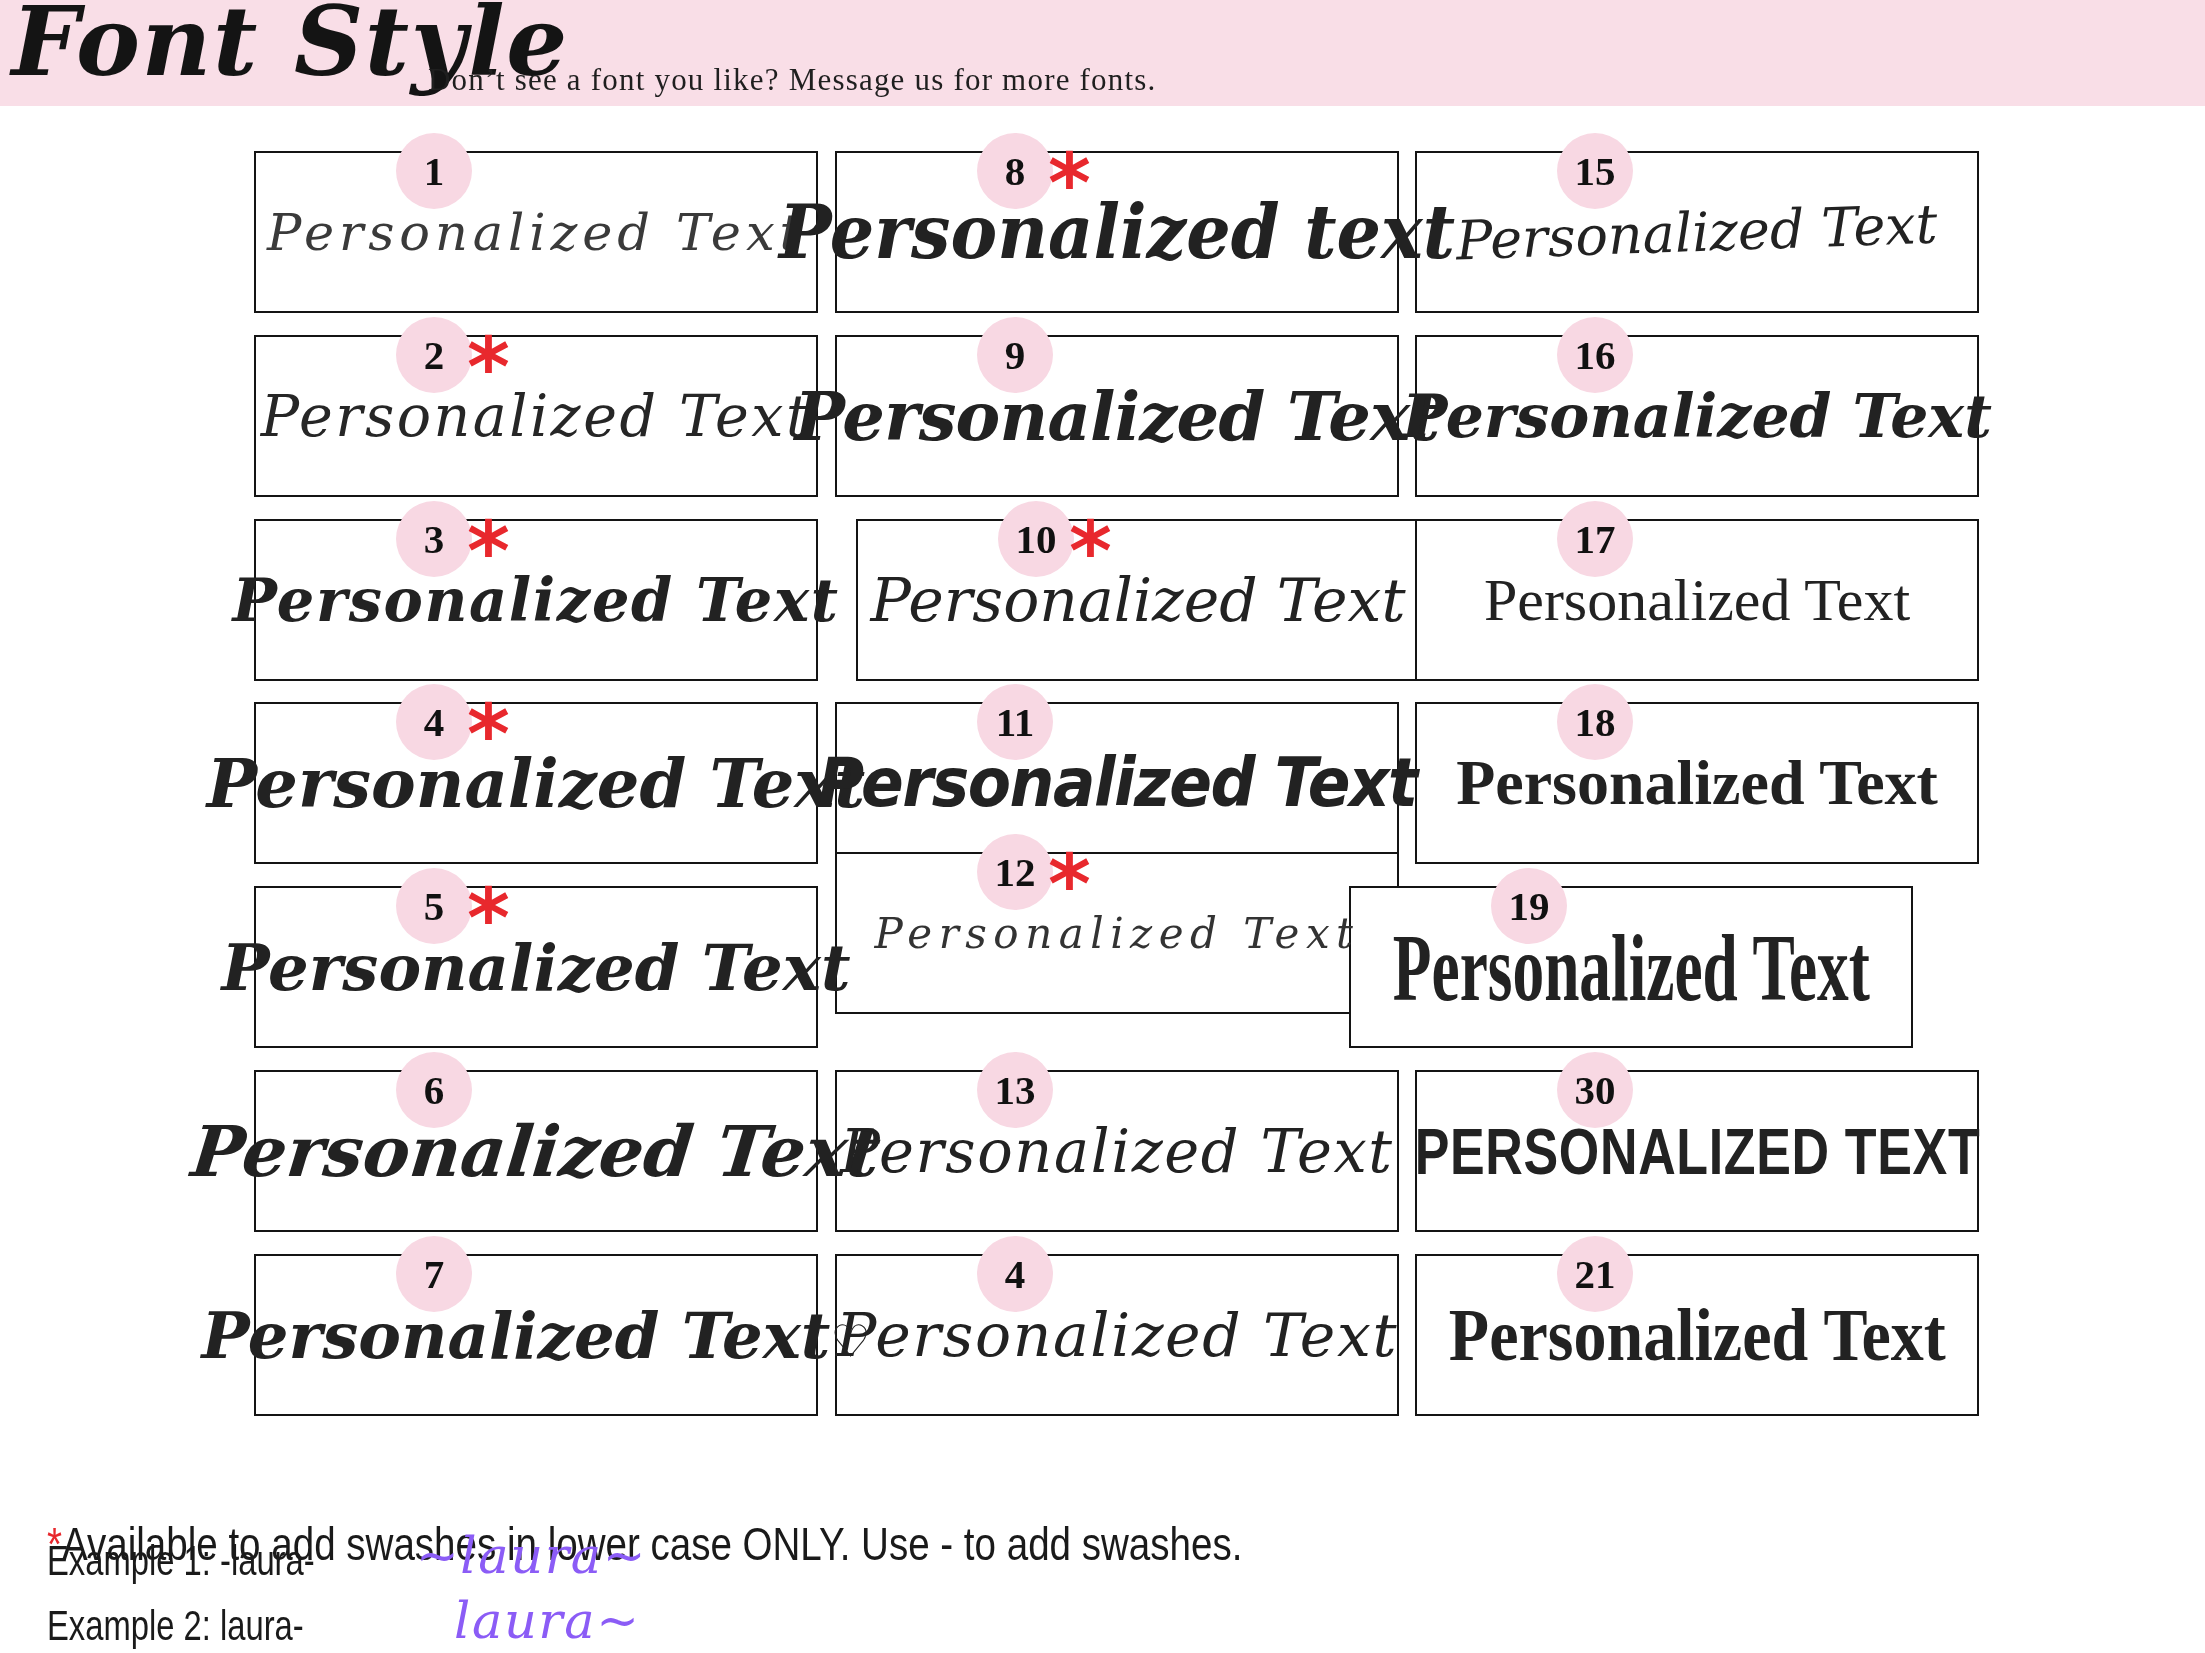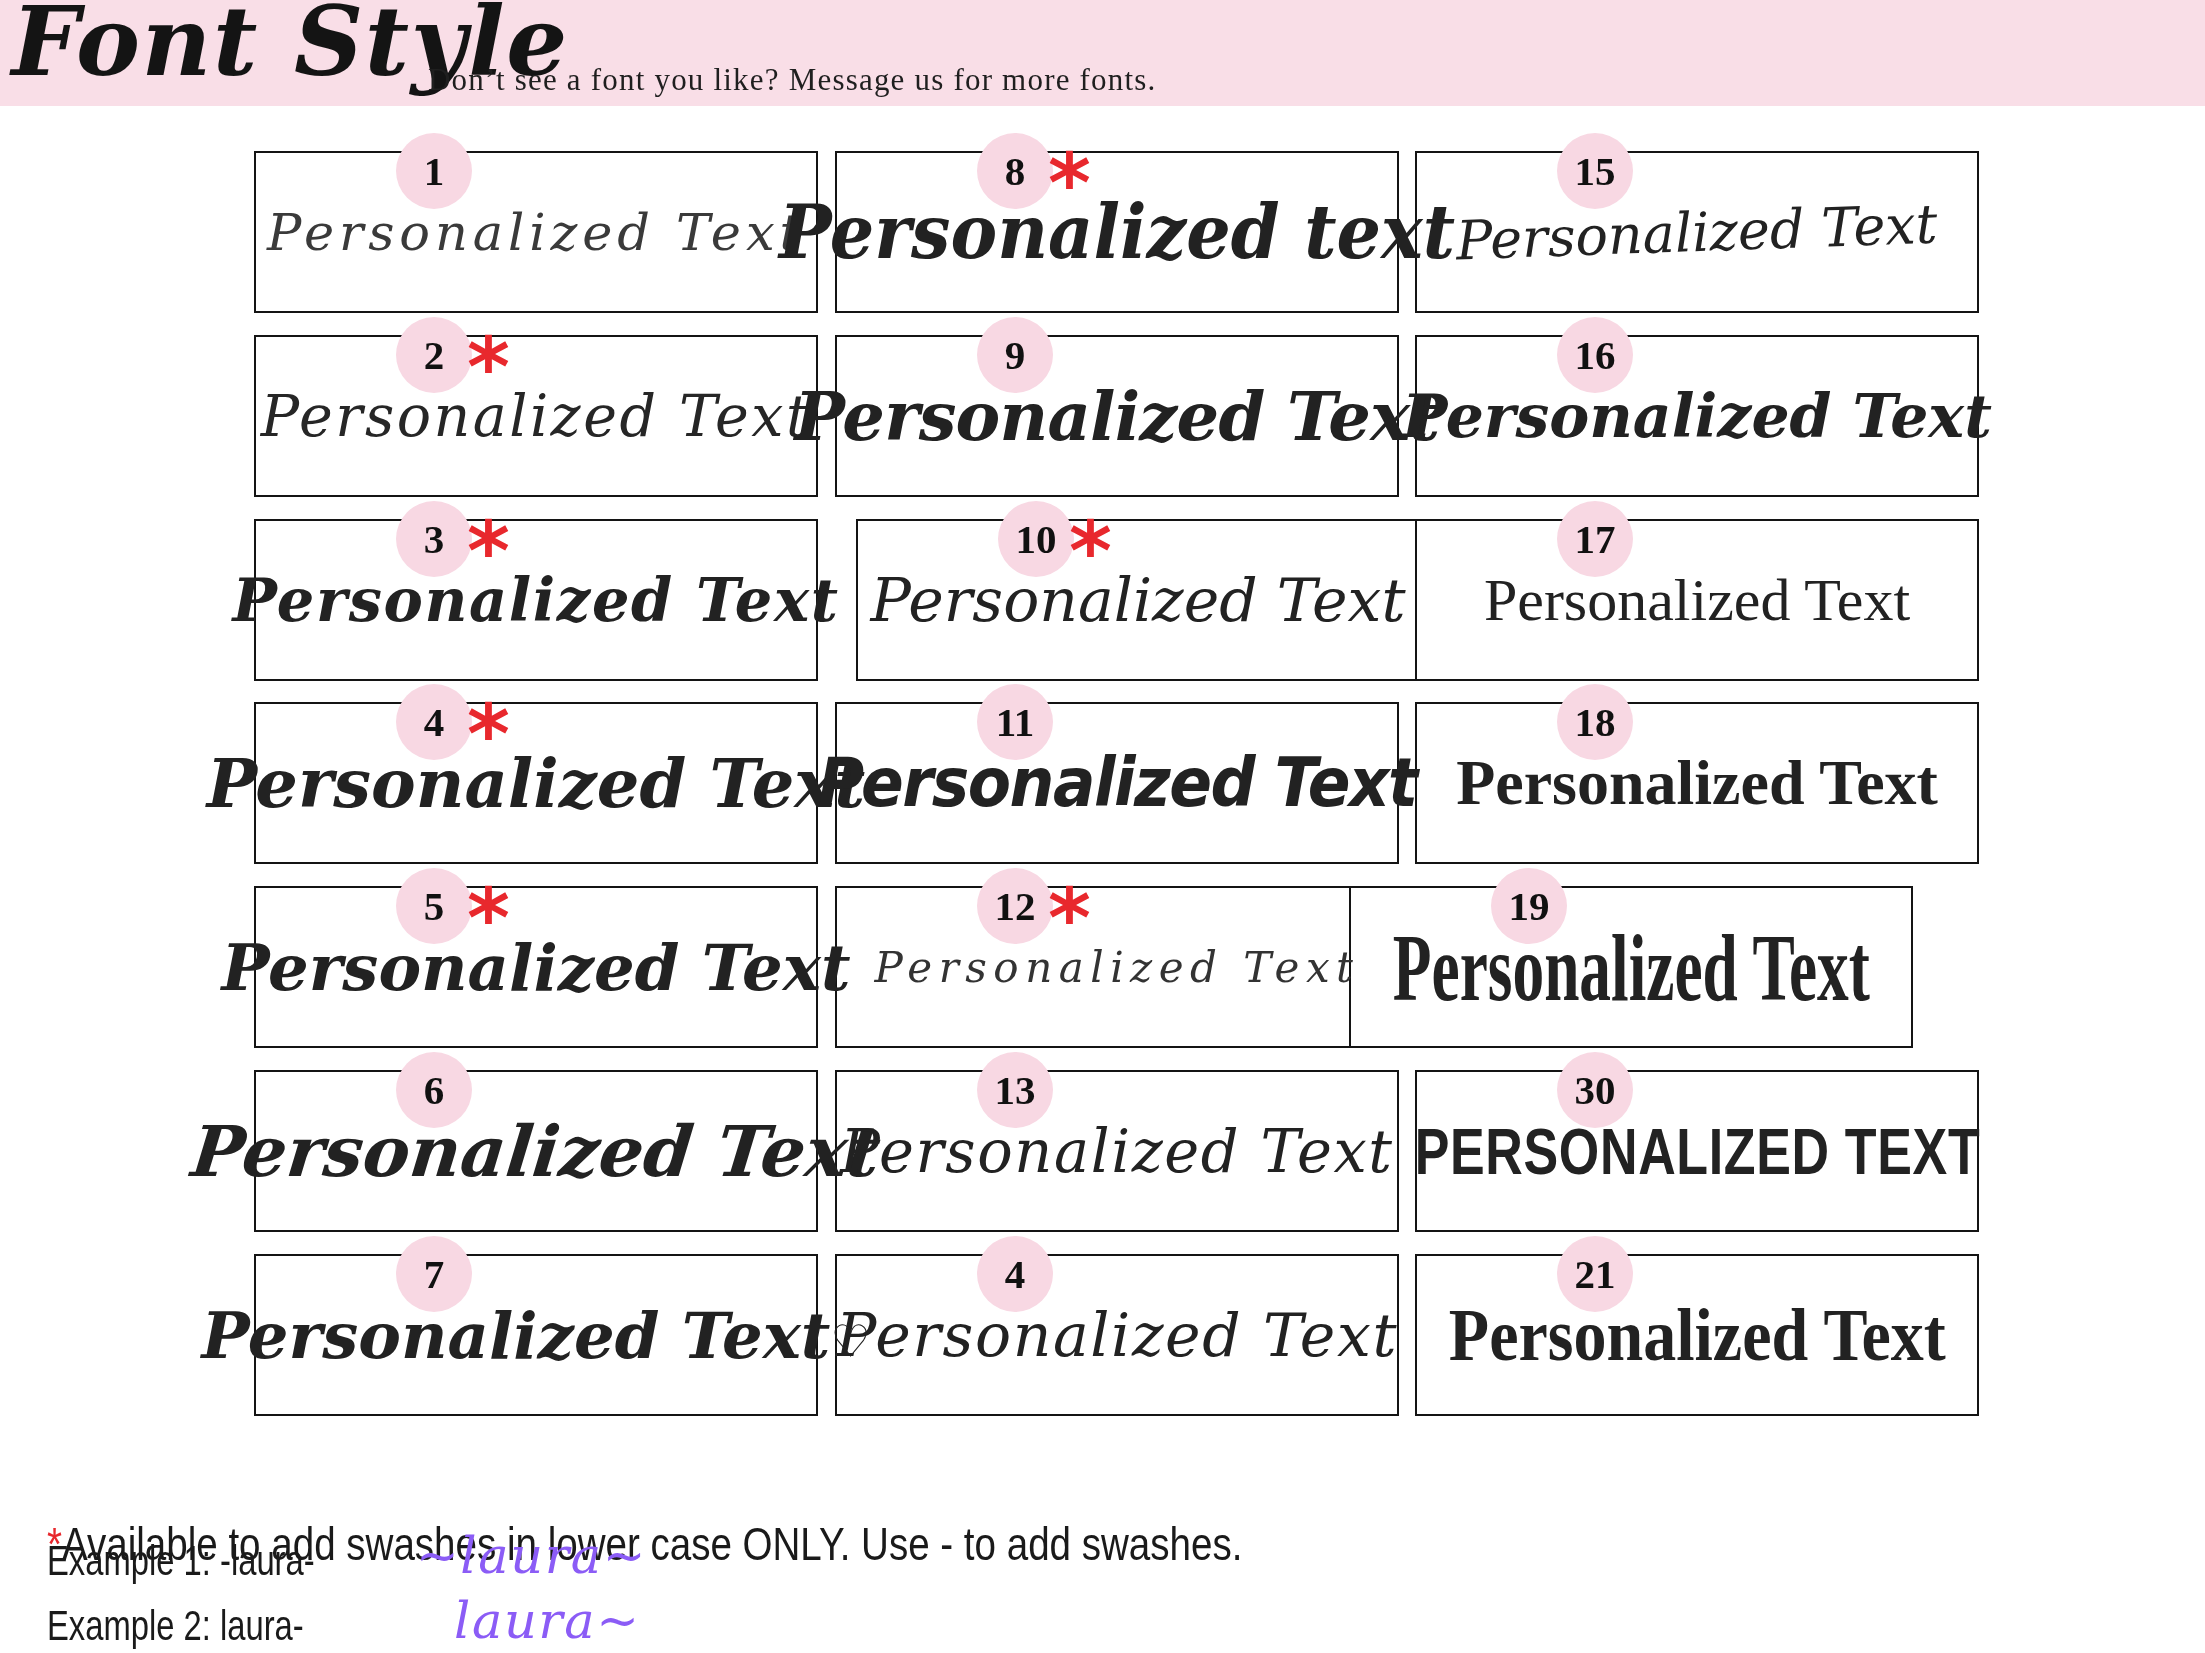--- a/index.html
+++ b/index.html
@@ -142,21 +142,21 @@
       <span class="asterisk">*</span>
       <span class="sample fs-10">Personalized Text</span>
     </div>
       <div class="font-box" style="left: 835px; top: 702px;">
       <span class="badge">
         <span class="num">11</span>
       </span>
 
       <span class="sample fs-11">Personalized Text</span>
     </div>
-      <div class="font-box" style="left: 835px; top: 886px;">
+      <div class="font-box" style="left: 835px; top: 852px;">
       <span class="badge">
         <span class="num">12</span>
       </span>
       <span class="asterisk">*</span>
       <span class="sample fs-12">Personalized Text</span>
     </div>
       <div class="font-box" style="left: 835px; top: 1070px;">
       <span class="badge">
         <span class="num">13</span>
       </span>

